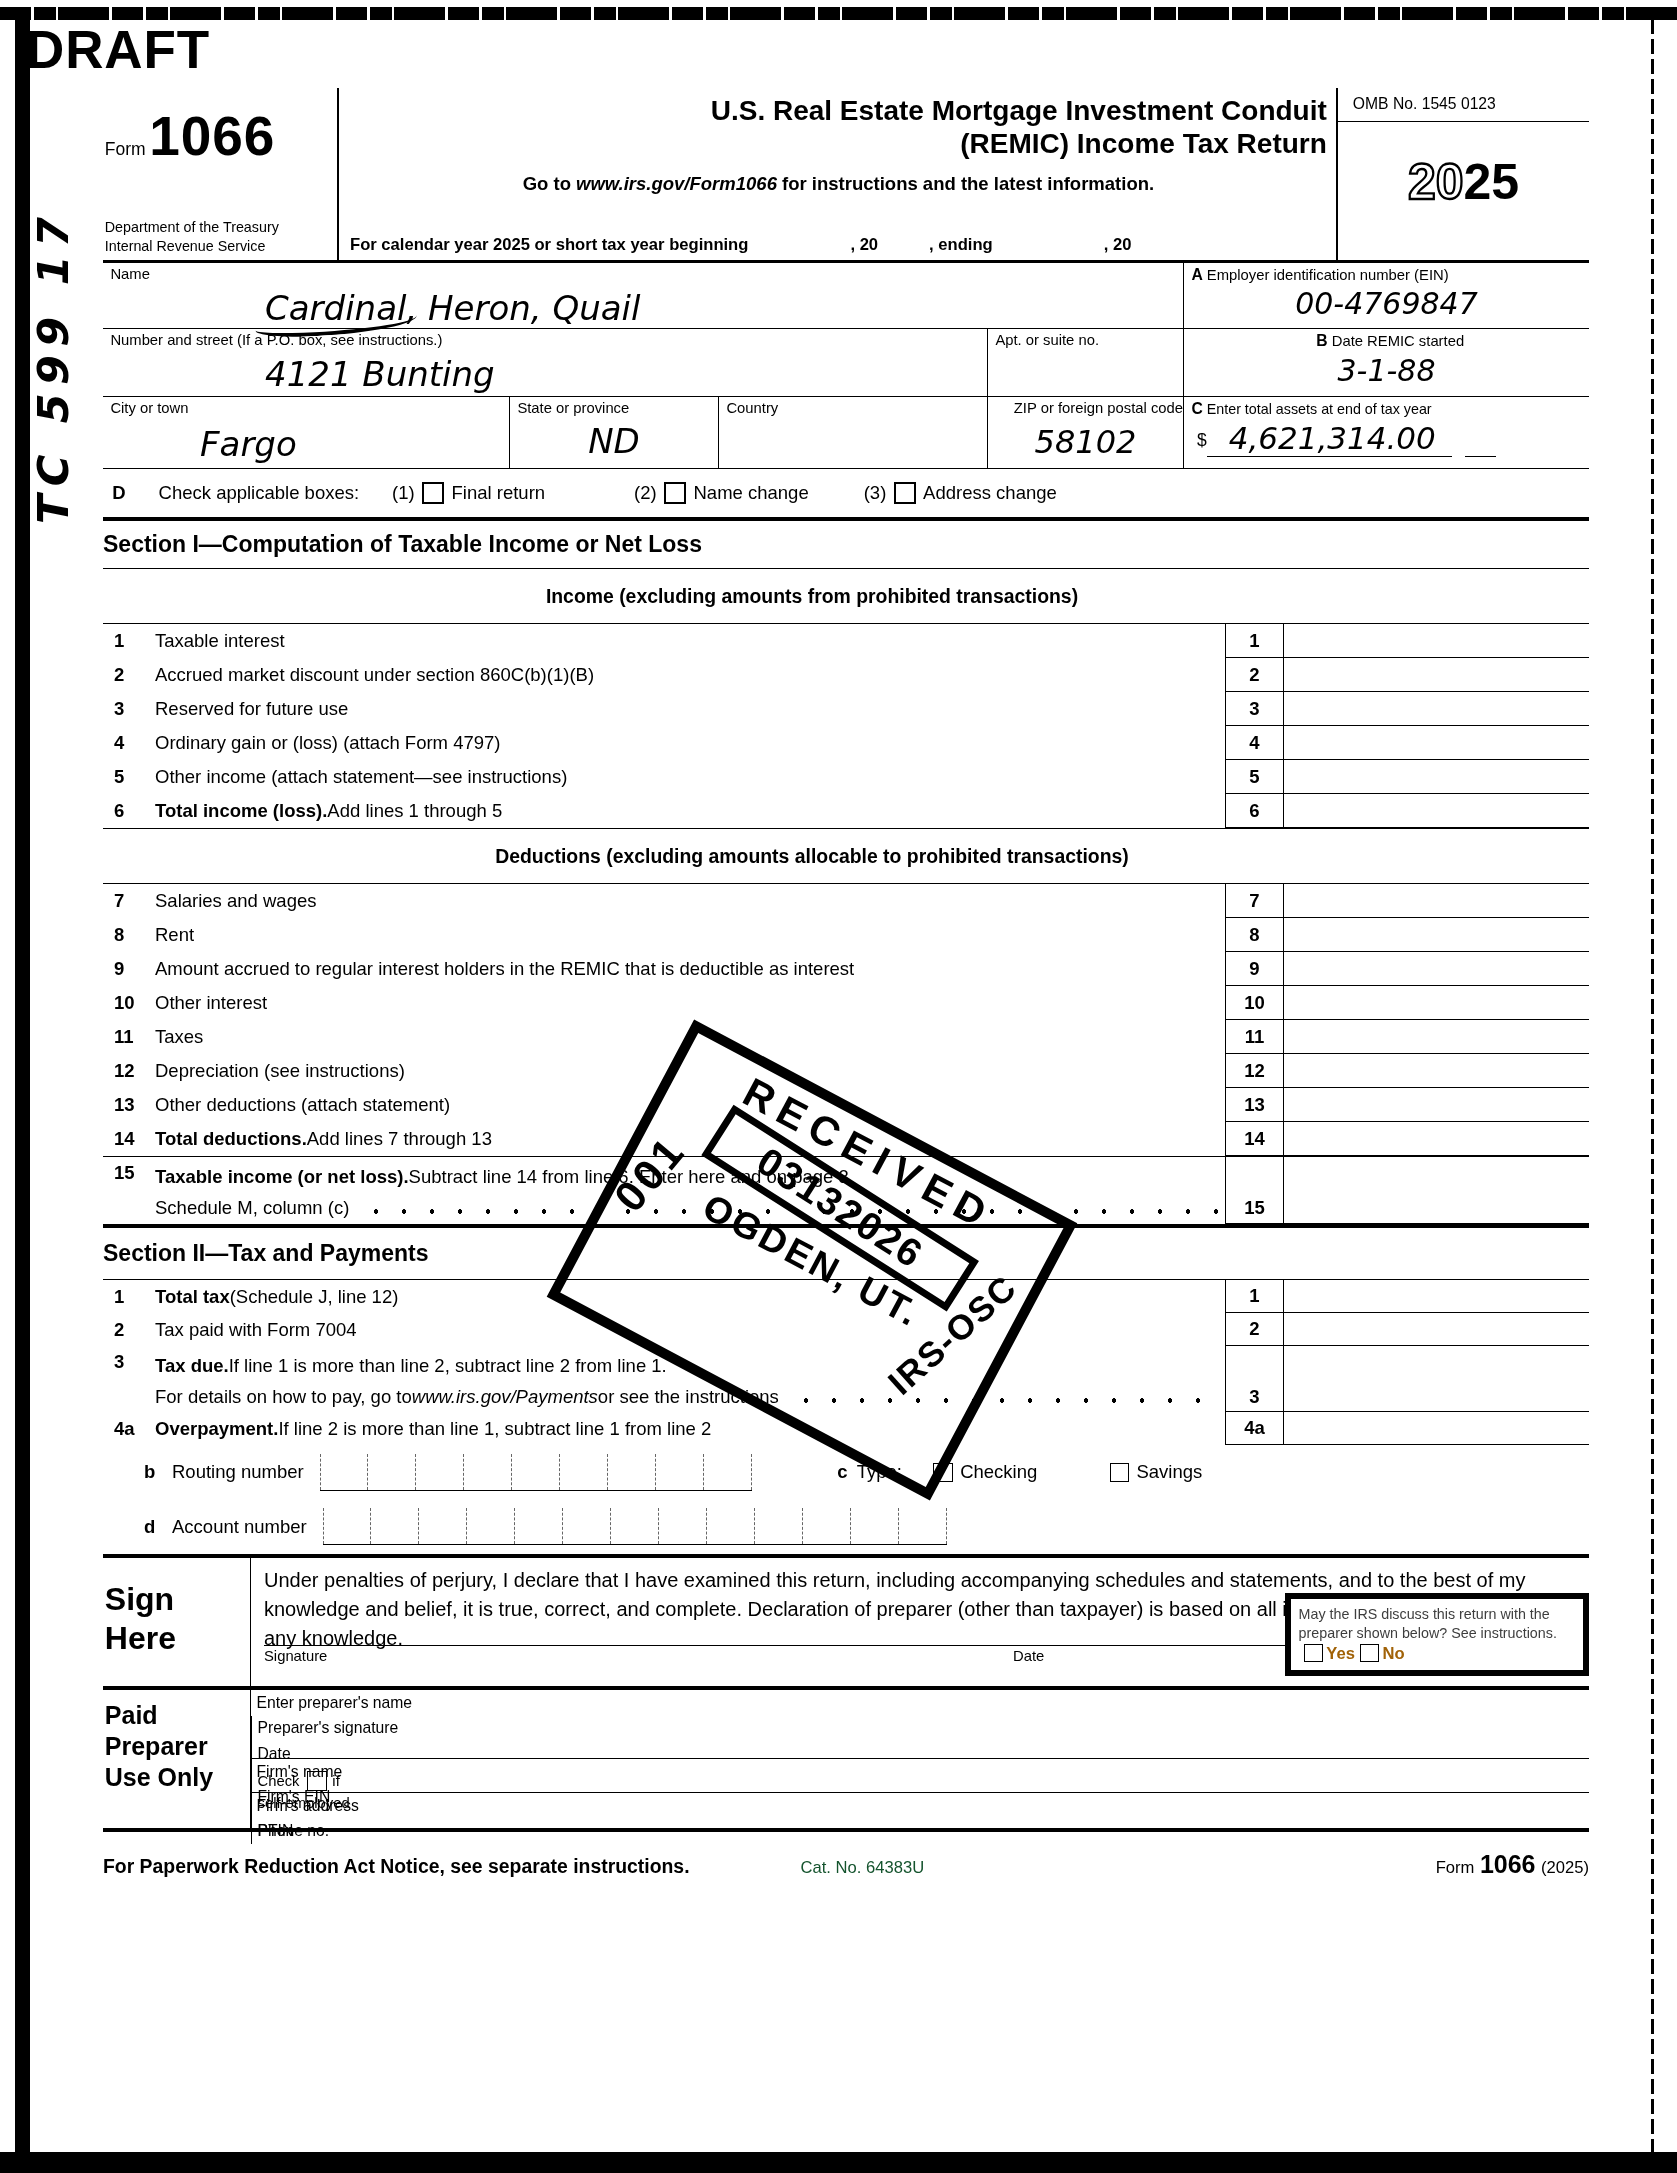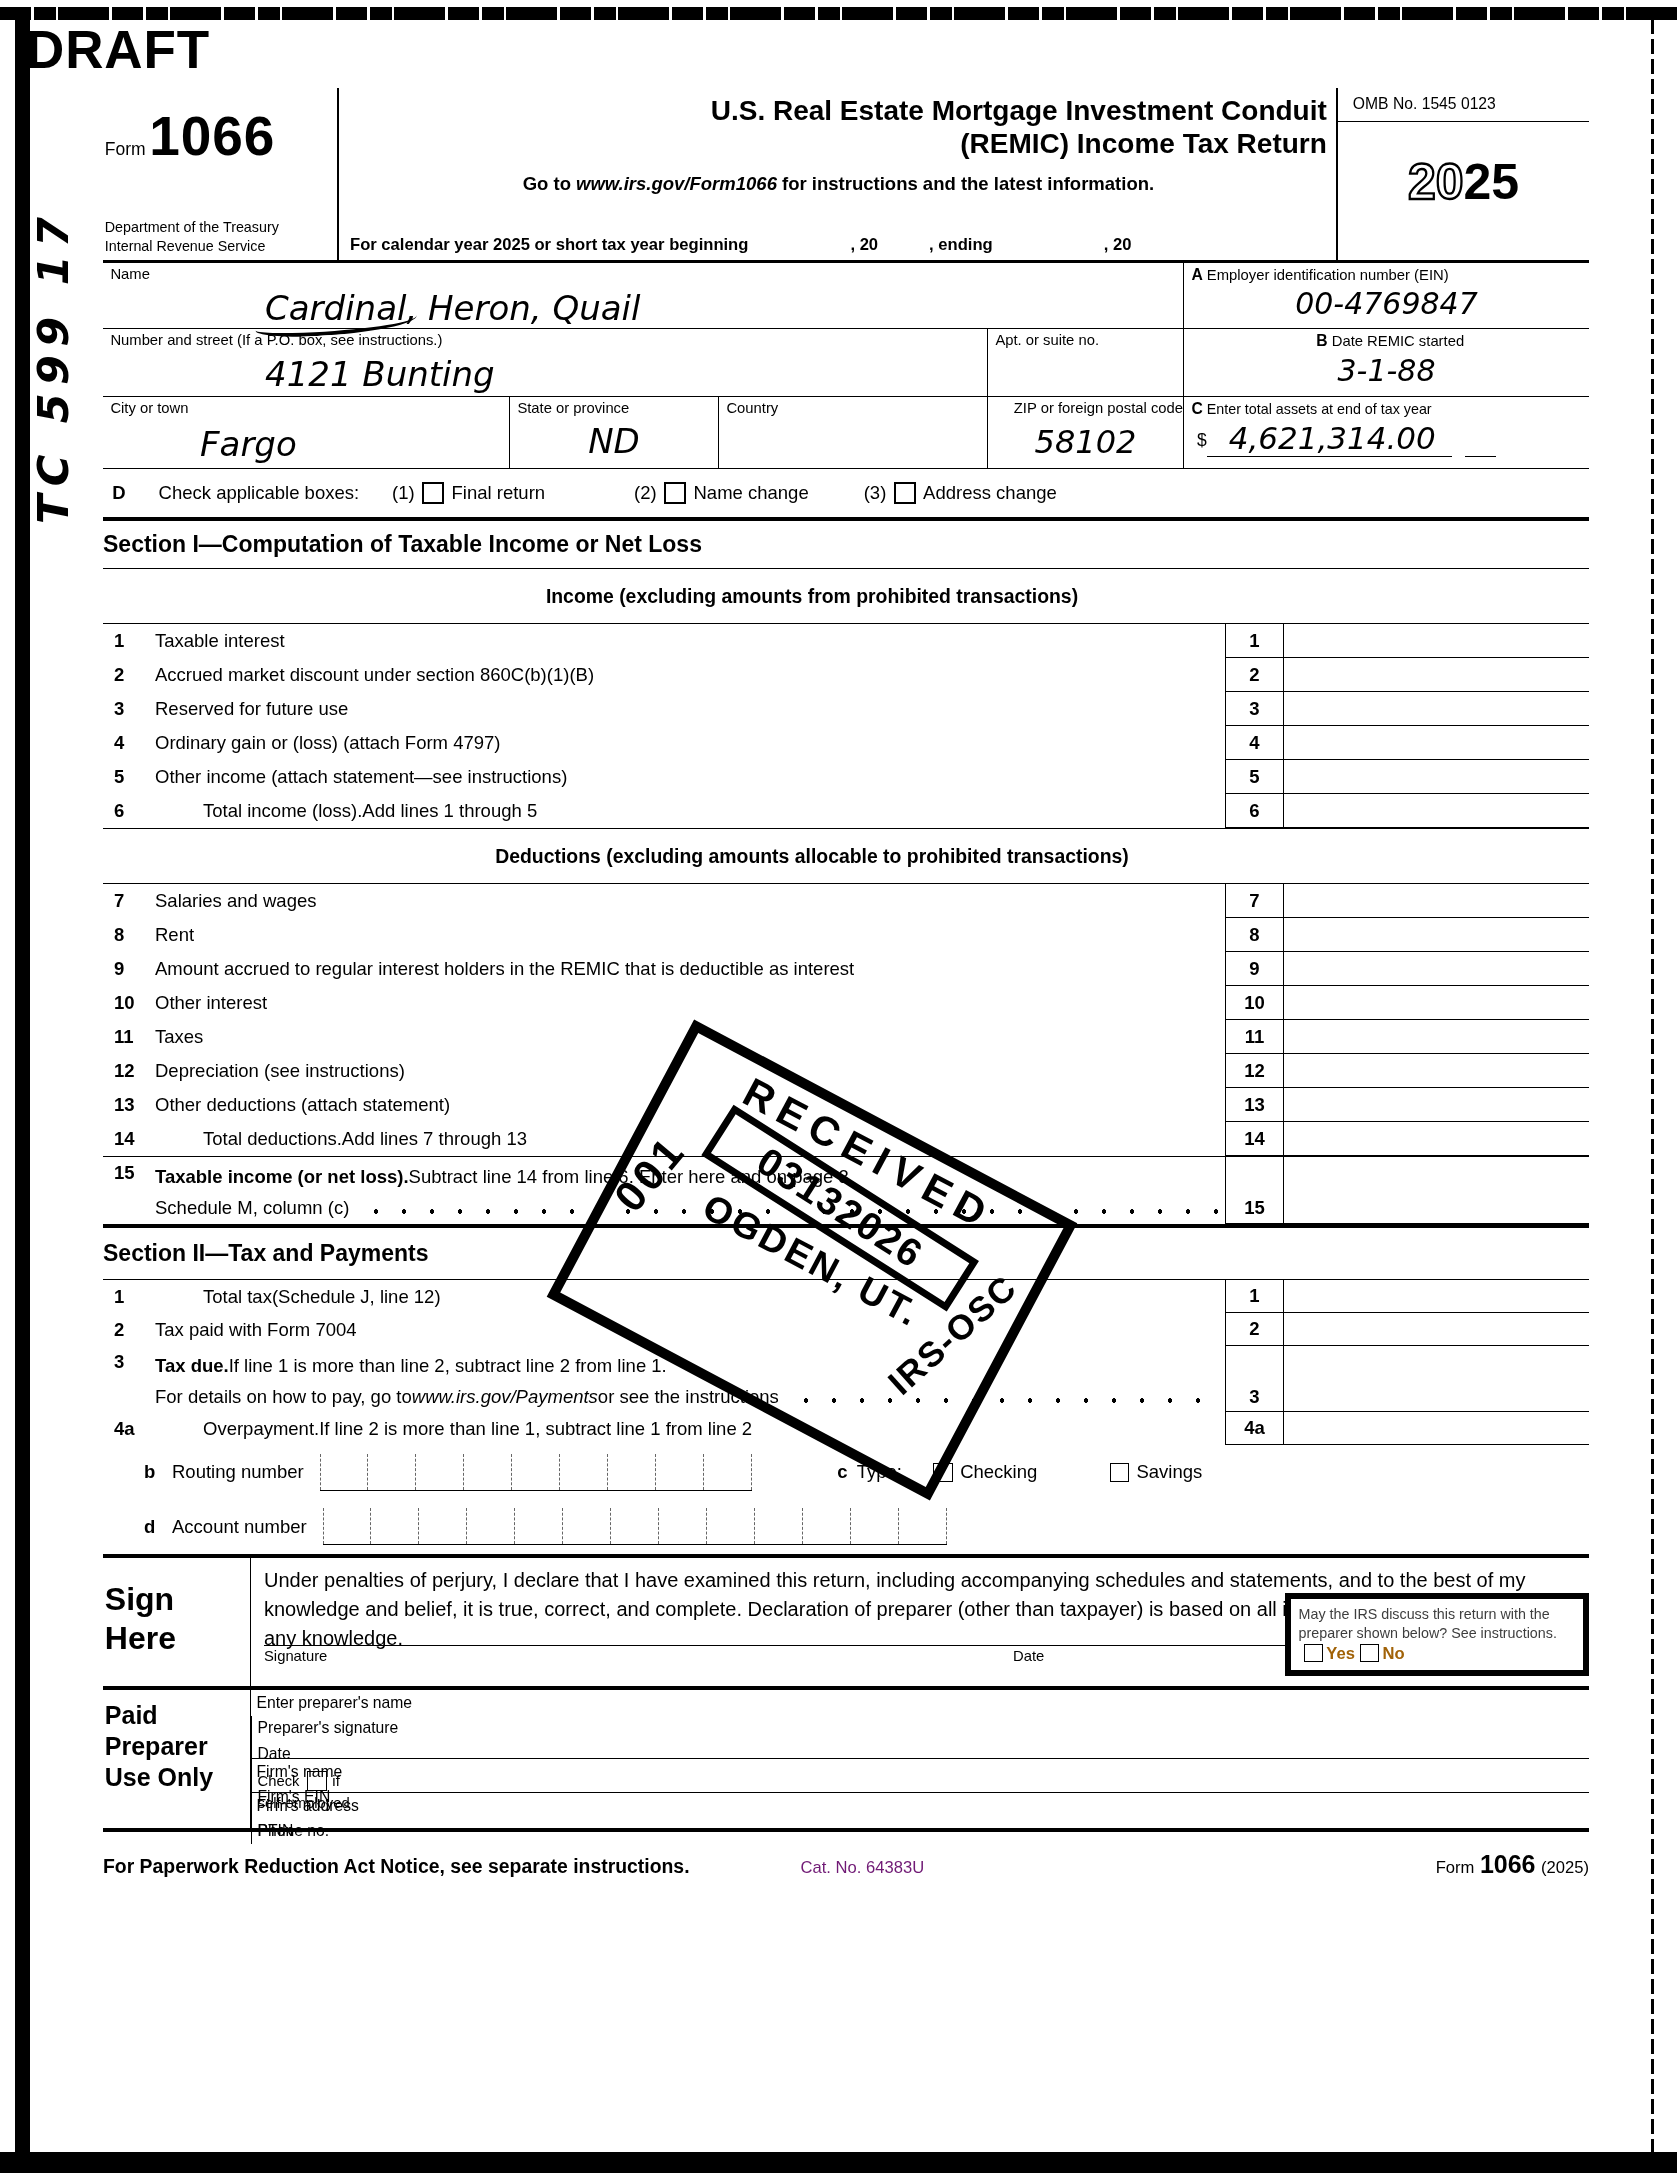--- a/index.html
+++ b/index.html
@@ -70,21 +70,21 @@
   .cb.small{width:19.4px;height:19.4px;border-width:1.8px;}
   
   .sec-title{height:48px;line-height:46px;font-size:23px;font-weight:bold;border-bottom:1.8px solid #000;box-sizing:border-box;}
   .tbl-heading{height:54px;display:flex;align-items:center;justify-content:center;font-weight:bold;font-size:19.4px;padding-right:68px;}
   .tbl{border-top:1.8px solid #000;}
   .row{display:flex;height:34px;font-size:18.5px;align-items:center;box-sizing:border-box;}
   .row2l{height:68px;align-items:flex-start;}
   .n{width:52px;font-weight:bold;padding-left:11px;box-sizing:border-box;flex:none;}
   .row2l .n{padding-top:4.6px;}
   .lab{flex:1;display:flex;align-items:center;padding-right:3.7px;min-width:0;}
-  .lab b{font-weight:normal;margin-left:48px;}
+  .lab b{font-weight:bold;}
   .leader{flex:1;height:100%;margin-left:13px;margin-right:7.4px;
     background:radial-gradient(circle,#000 1.9px,transparent 2.4px) 0 62%/28px 4.6px repeat-x;}
   .labcol{flex:1;display:flex;flex-direction:column;min-width:0;padding-top:4.6px;}
   .labline{display:flex;align-items:center;height:31px;}
   .bx{width:59px;flex:none;border-left:1.8px solid #000;border-right:1.8px solid #000;border-bottom:1.8px solid #000;
       box-sizing:border-box;display:flex;align-items:center;justify-content:center;font-weight:bold;height:100%;}
   .bx.bot{align-items:flex-end;padding-bottom:3.7px;}
   .amt{width:305px;flex:none;border-bottom:1.8px solid #000;height:100%;box-sizing:border-box;}
   .sec2-title{height:48px;line-height:50px;font-size:23px;font-weight:bold;border-top:4.6px solid #000;box-sizing:border-box;}
   .sec2-gap{height:7.4px;}
@@ -120,21 +120,21 @@
   .pc-sig{width:425px;border-left:1.8px solid #000;}
   .pc-date{width:157px;border-left:1.8px solid #000;}
   .pc-check{width:157px;border-left:1.8px solid #000;font-size:14.8px;line-height:1.5;}
   .pc-check .cb{width:20px;height:20px;border-width:1.8px;margin:0 5.5px -4.6px 7.4px;}
   .pc-ptin{flex:1;border-left:1.8px solid #000;}
   .pc-firm{flex:1;}
   .pc-right{width:325px;border-left:1.8px solid #000;}
   
   .footer{border-top:4.6px solid #000;display:flex;align-items:baseline;padding-top:11px;font-size:16.6px;}
   .f-notice{font-weight:bold;font-size:19.4px;margin-top:12px;}
-  .f-cat{margin-left:111px;color:#701a75;}
+  .f-cat{margin-left:111px;color:#14532d;}
   .f-form{margin-left:auto;display:flex;align-items:baseline;}
   .f-form .fnum{font-weight:bold;font-size:25px;margin:0 5.5px;}
   
   .stamp{position:absolute;left:595px;top:1103px;width:434px;height:314px;border:10px solid #000;
     box-sizing:border-box;transform:rotate(28deg);z-index:5;background:transparent;color:#000;}
   .st-received{text-align:center;font-weight:bold;font-size:41px;letter-spacing:8.3px;margin-top:3.7px;}
   .st-datebox{margin:7.4px auto 0;width:277px;border:7.4px solid #000;text-align:center;
     font-weight:bold;font-size:39px;letter-spacing:1.8px;transform:rotate(4.5deg);padding:0.9px 0;}
   .st-ogden{text-align:center;font-weight:bold;font-size:37px;letter-spacing:2.8px;margin-top:9.2px;}
   .st-001{position:absolute;left:-18.5px;top:50%;transform:translateY(-50%) rotate(-78deg);font-size:43px;font-weight:bold;letter-spacing:3.7px;}

